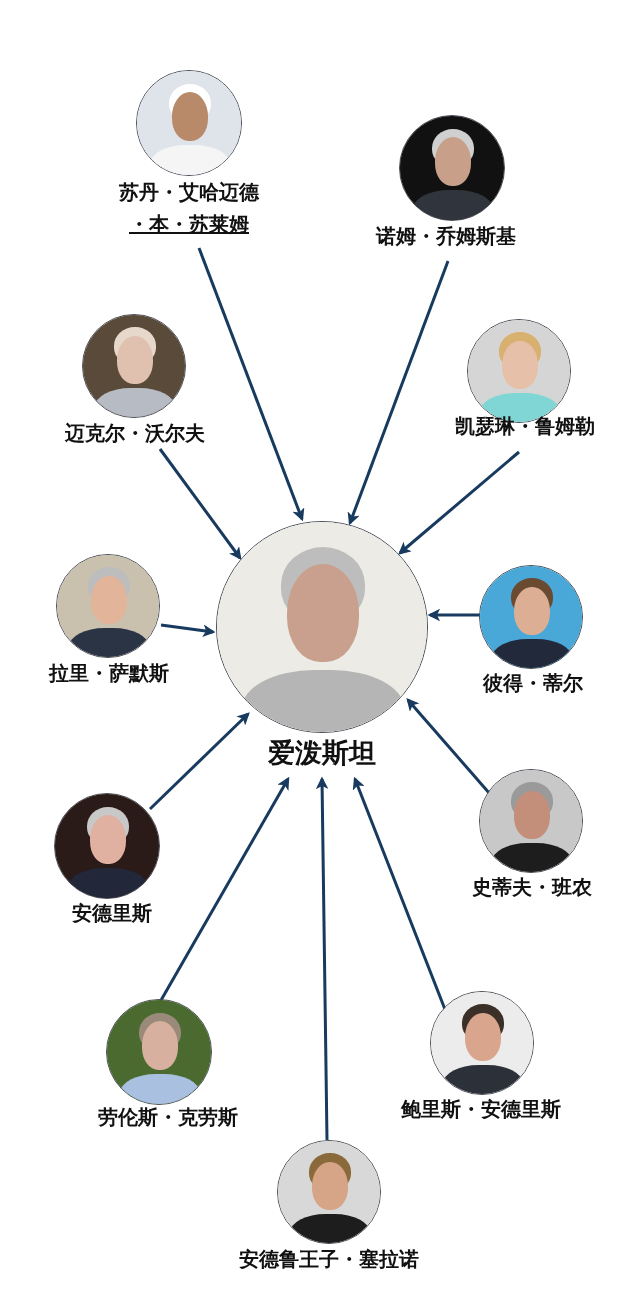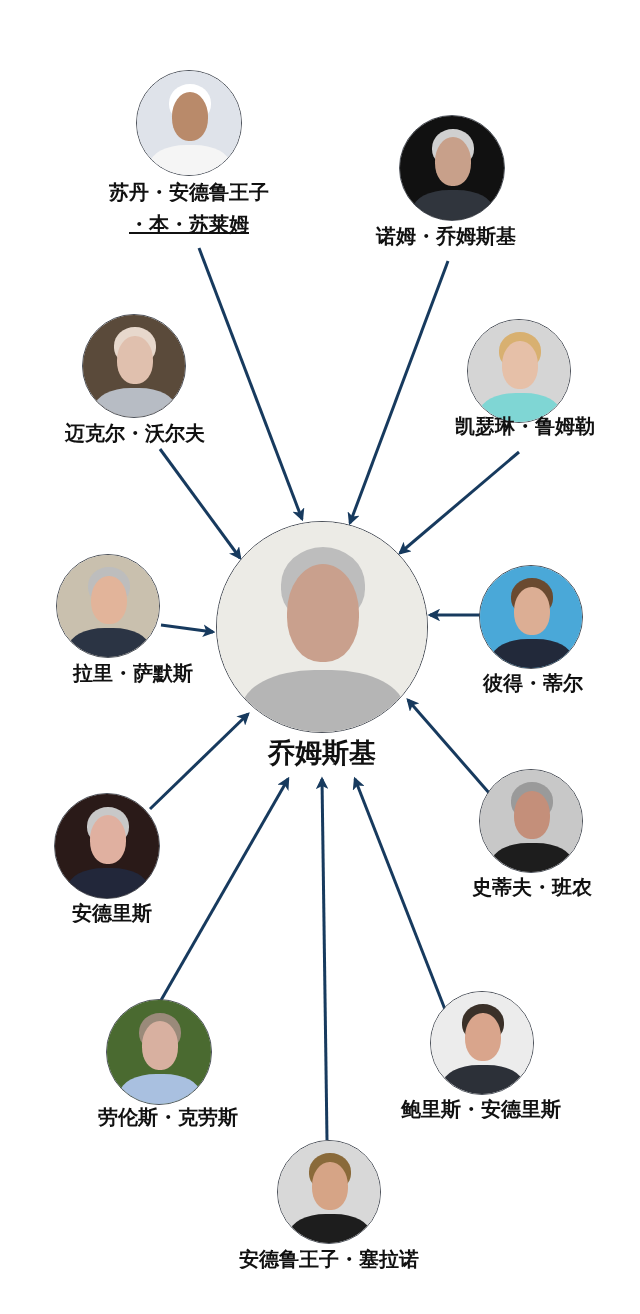--- a/index.html
+++ b/index.html
@@ -41,21 +41,21 @@
 </svg>
 
 <div id="nodes">
     <div class="node">
       <div class="avatar" style="left: 136px; top: 70px; width: 106px; height: 106px;">
         <div class="bg" style="background: rgb(223, 227, 234);"></div>
         <div class="body" style="left: 12.72px; width: 80.56px; top: 74.2px; height: 42.4px; background: rgb(245, 245, 245);"></div>
         <div class="head" style="left: 31.8px; width: 42.4px; top: 12.72px; height: 38.16px; background: rgb(255, 255, 255);"></div>
         <div class="head" style="left: 34.98px; width: 36.04px; top: 21.2px; height: 48.76px; background: rgb(185, 138, 106);"></div>
       </div>
-      <div class="label" style="left: 79px; width: 220px; top: 179px;">苏丹・安德鲁王子</div>
+      <div class="label" style="left: 79px; width: 220px; top: 179px;">苏丹・艾哈迈德</div>
       <div class="label" style="left: 79px; width: 220px; top: 211px; text-decoration: underline;">・本・苏莱姆</div>
     </div>
     <div class="node">
       <div class="avatar" style="left: 399px; top: 115px; width: 106px; height: 106px;">
         <div class="bg" style="background: rgb(17, 17, 17);"></div>
         <div class="body" style="left: 12.72px; width: 80.56px; top: 74.2px; height: 42.4px; background: rgb(48, 53, 61);"></div>
         <div class="head" style="left: 31.8px; width: 42.4px; top: 12.72px; height: 38.16px; background: rgb(208, 208, 208);"></div>
         <div class="head" style="left: 34.98px; width: 36.04px; top: 21.2px; height: 48.76px; background: rgb(200, 160, 138);"></div>
       </div>
       <div class="label" style="left: 336px; width: 220px; top: 223px;">诺姆・乔姆斯基</div>
@@ -78,21 +78,21 @@
       </div>
       <div class="label" style="left: 415px; width: 220px; top: 413px;">凯瑟琳・鲁姆勒</div>
     </div>
     <div class="node">
       <div class="avatar" style="left: 56px; top: 554px; width: 104px; height: 104px;">
         <div class="bg" style="background: rgb(201, 192, 174);"></div>
         <div class="body" style="left: 12.48px; width: 79.04px; top: 72.8px; height: 41.6px; background: rgb(43, 52, 68);"></div>
         <div class="head" style="left: 31.2px; width: 41.6px; top: 12.48px; height: 37.44px; background: rgb(189, 189, 189);"></div>
         <div class="head" style="left: 34.32px; width: 35.36px; top: 20.8px; height: 47.84px; background: rgb(226, 180, 154);"></div>
       </div>
-      <div class="label" style="left: -1px; width: 220px; top: 660px; padding-left: 24px;">拉里・萨默斯</div>
+      <div class="label" style="left: -1px; width: 220px; top: 660px;">拉里・萨默斯</div>
     </div>
     <div class="node">
       <div class="avatar" style="left: 479px; top: 565px; width: 104px; height: 104px;">
         <div class="bg" style="background: rgb(74, 168, 216);"></div>
         <div class="body" style="left: 12.48px; width: 79.04px; top: 72.8px; height: 41.6px; background: rgb(34, 41, 58);"></div>
         <div class="head" style="left: 31.2px; width: 41.6px; top: 12.48px; height: 37.44px; background: rgb(106, 74, 48);"></div>
         <div class="head" style="left: 34.32px; width: 35.36px; top: 20.8px; height: 47.84px; background: rgb(220, 174, 148);"></div>
       </div>
       <div class="label" style="left: 423px; width: 220px; top: 670px;">彼得・蒂尔</div>
     </div>
@@ -143,14 +143,14 @@
     </div>
   </div>
 
 <div class="node" id="center-node">
   <div class="avatar" id="center-avatar" style="left: 216px; top: 521px; width: 212px; height: 212px;">
       <div class="bg" style="background: rgb(236, 235, 230);"></div>
       <div class="body" style="left: 25.44px; width: 161.12px; top: 148.4px; height: 84.8px; background: rgb(181, 181, 181);"></div>
       <div class="head" style="left: 63.6px; width: 84.8px; top: 25.44px; height: 76.32px; background: rgb(189, 189, 189);"></div>
       <div class="head" style="left: 69.96px; width: 72.08px; top: 42.4px; height: 97.52px; background: rgb(201, 160, 141);"></div>
     </div>
-  <div class="label center-label" id="center-label" style="left: 222px; width: 200px; top: 735px; line-height: 36px;">乔姆斯基</div>
+  <div class="label center-label" id="center-label" style="left: 222px; width: 200px; top: 735px; line-height: 36px;">爱泼斯坦</div>
 </div>
 
 </body></html>

